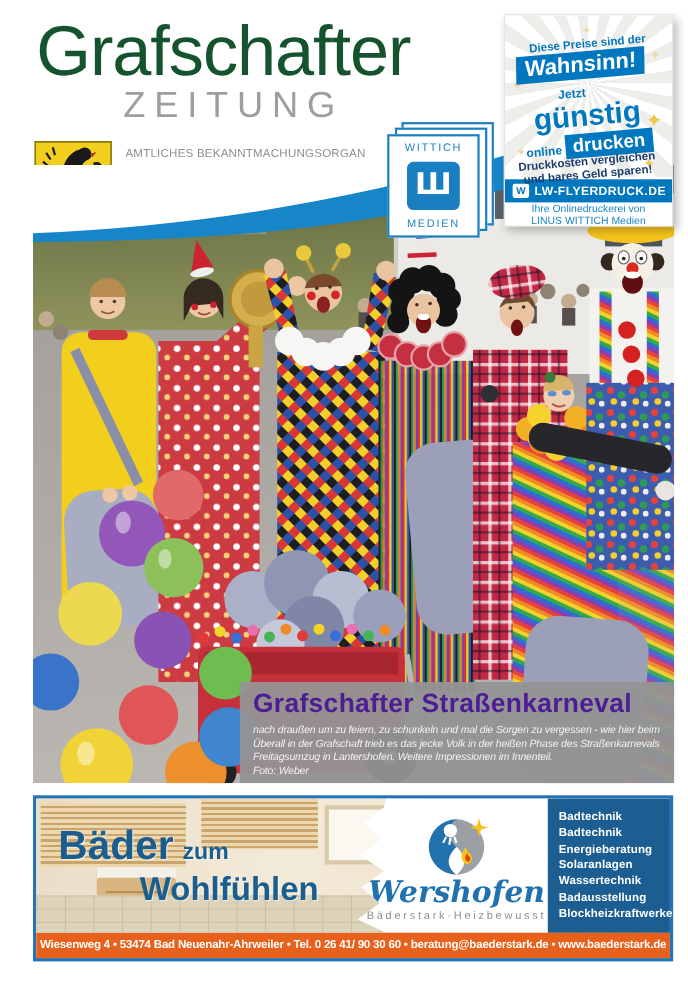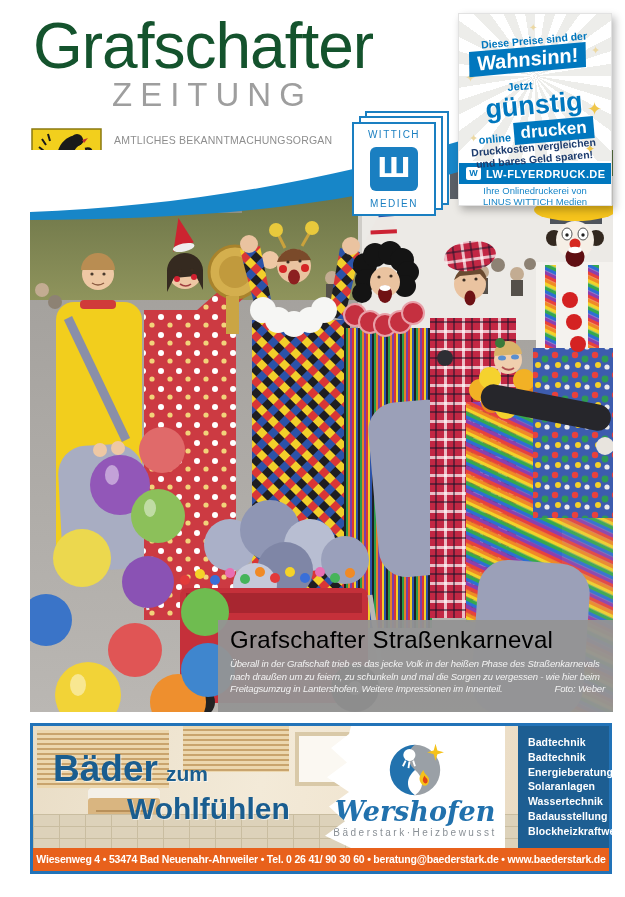--- a/index.html
+++ b/index.html
@@ -49,23 +49,23 @@
         font-weight:bold;text-align:center;line-height:13px;}
   .flyer-domain{color:#fff;font-weight:bold;font-size:11px;letter-spacing:.4px;}
   .flyer-tag{position:absolute;left:0;top:172px;width:100%;text-align:center;font-size:9.5px;
         color:#1786c8;line-height:10.5px;font-weight:500;}
   
   .photo{position:absolute;left:30px;top:150px;width:583px;height:562px;overflow:hidden;z-index:1;}
   .photo-wedge{position:absolute;left:0;top:0;width:430px;height:66px;background:#fff;z-index:2;
         clip-path:polygon(0 0,430px 0,383px 10px,290px 36px,140px 58px,0 63px);}
   .band{position:absolute;left:188px;top:470px;right:0;height:92px;background:rgba(148,148,148,.95);
         z-index:4;padding:6px 8px 0 12px;box-sizing:border-box;}
-  .band-headline{color:#000000;font-weight:normal;font-size:24px;letter-spacing:.3px;}
+  .band-headline{color:#4c1d95;font-weight:bold;font-size:24px;letter-spacing:.3px;}
   .band-caption{color:#f2f2f2;font-style:italic;font-size:9.5px;letter-spacing:-.15px;line-height:12.5px;margin-top:4px;}
-  .band-row3{display:flex;justify-content:space-between;}
+  .band-row3{display:flex;justify-content:space-between;flex-direction:column;}
   
   .bad{position:absolute;left:30px;top:723px;width:582px;height:151px;border:3px solid #2273b8;
         box-sizing:border-box;background:#fff;z-index:2;}
   .bath{position:absolute;left:0;top:0;width:100%;height:122px;overflow:hidden;
         background:linear-gradient(105deg,#e9ddc6 0%,#f3ead8 40%,#efe2cc 70%,#e4d4ba 100%);}
   .blind{position:absolute;background:repeating-linear-gradient(180deg,#ecd7ae 0 3px,#c9a46d 3px 5px);}
   .b1{left:4px;top:4px;width:132px;height:58px;} .b2{left:150px;top:0;width:106px;height:46px;}
   .bwin{position:absolute;left:262px;top:6px;width:82px;height:54px;background:#fbf8f2;border:4px solid #d9c9a8;box-sizing:border-box;}
   .bcab{position:absolute;left:55px;top:62px;width:72px;height:56px;background:#d9b580;border-radius:3px;
         box-shadow:inset 0 10px 0 #f4f0e8, inset 0 -2px 0 #b8905a;}
@@ -76,21 +76,21 @@
         background-size:26px 12px;}
   .baeder{position:absolute;left:20px;top:22px;z-index:3;color:#1a5d8f;font-weight:bold;
         text-shadow:1px 1px 0 rgba(255,255,255,.6);}
   .baeder .l1{font-size:37px;} .baeder .l1 .zum{font-size:21px;margin-left:8px;}
   .baeder .l2{font-size:30px;margin:2px 12px 0 74px;}
   .wpanel{position:absolute;left:292px;top:0;width:180px;height:122px;background:#fff;z-index:4;
         clip-path:polygon(26px 0,100% 0,100% 100%,26px 100%,0 90%,20px 78%,4px 66%,24px 54%,2px 42%,22px 30%,6px 18%,24px 8px);
         display:flex;flex-direction:column;align-items:center;padding-top:16px;box-sizing:border-box;}
   .wname{font-family:"DejaVu Serif",serif;font-style:italic;font-weight:bold;font-size:27px;color:#2171ad;line-height:28px;}
   .wtag{font-size:10px;color:#8a9096;letter-spacing:2.5px;margin-top:1px;}
-  .spanel{position:absolute;right:0;top:0;width:91px;height:122px;background:#1d5e92;z-index:5;
+  .spanel{position:absolute;right:0;top:0;width:111px;height:122px;background:#1d5e92;z-index:5;
         padding:9px 0 0 10px;box-sizing:border-box;}
   .svc{color:#fff;font-weight:bold;font-size:10.5px;line-height:14.8px;letter-spacing:.1px;}
   .addr{position:absolute;left:0;bottom:0;width:100%;height:23px;background:#e8611c;z-index:6;
         color:#fff;font-weight:bold;font-size:10.5px;letter-spacing:-.2px;text-align:center;line-height:23px;}
 </style>
 </head>
 <body>
 
 <div class="page">
 
@@ -419,22 +419,22 @@
         <ellipse cx="48" cy="535" rx="8" ry="11" fill="rgba(255,255,255,.45)"></ellipse>
       </g>
     </svg>
 
     <div class="photo-wedge"></div>
 
     
     <div class="band">
       <div class="band-headline">Grafschafter Straßenkarneval</div>
       <div class="band-caption">
+        <div>nach draußen um zu feiern, zu schunkeln und mal die Sorgen zu vergessen - wie hier beim</div>
         <div>Überall in der Grafschaft trieb es das jecke Volk in der heißen Phase des Straßenkarnevals</div>
-        <div>nach draußen um zu feiern, zu schunkeln und mal die Sorgen zu vergessen - wie hier beim</div>
         <div class="band-row3">
           <span>Freitagsumzug in Lantershofen. Weitere Impressionen im Innenteil.</span>
           <span>Foto: Weber</span>
         </div>
       </div>
     </div>
   </div>
 
   <div class="wlogo">
     <div class="wl-page wl-p2"></div>

